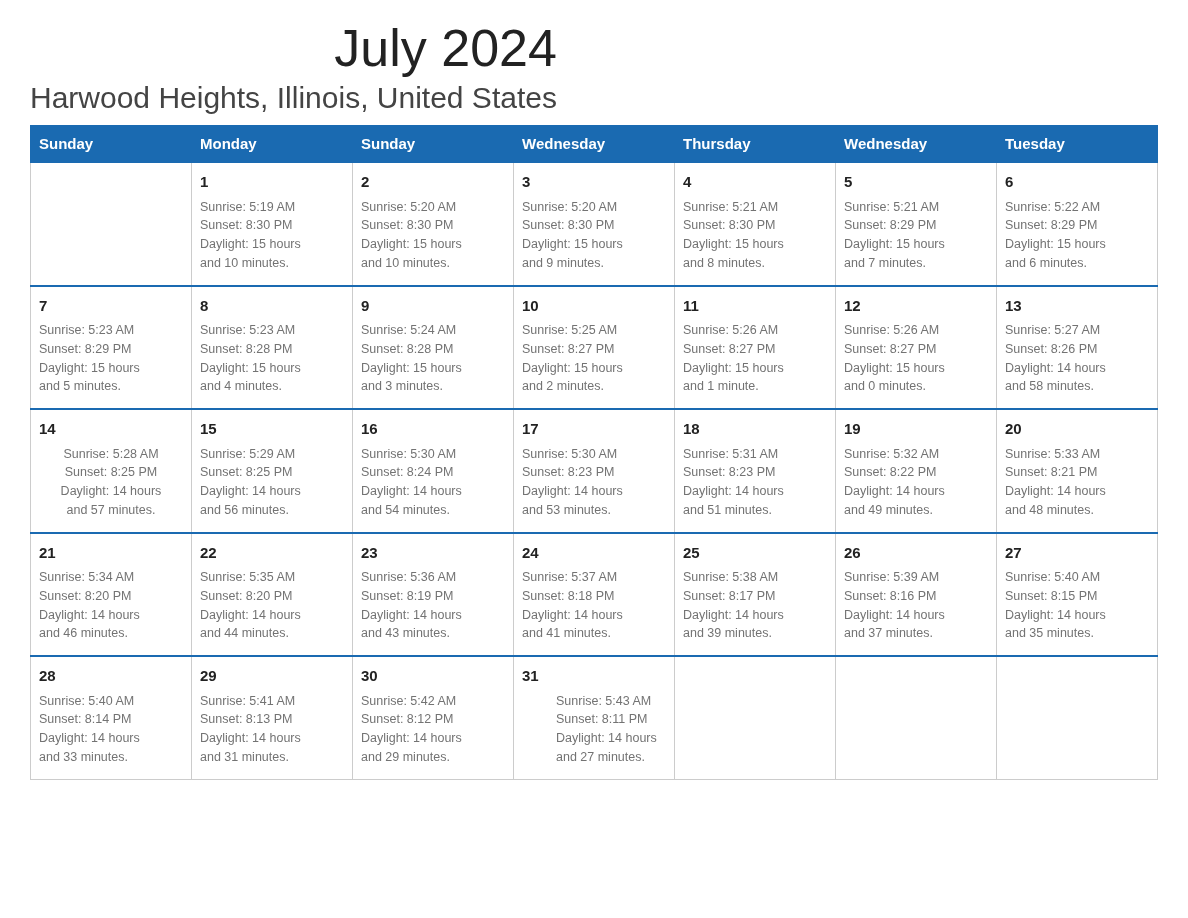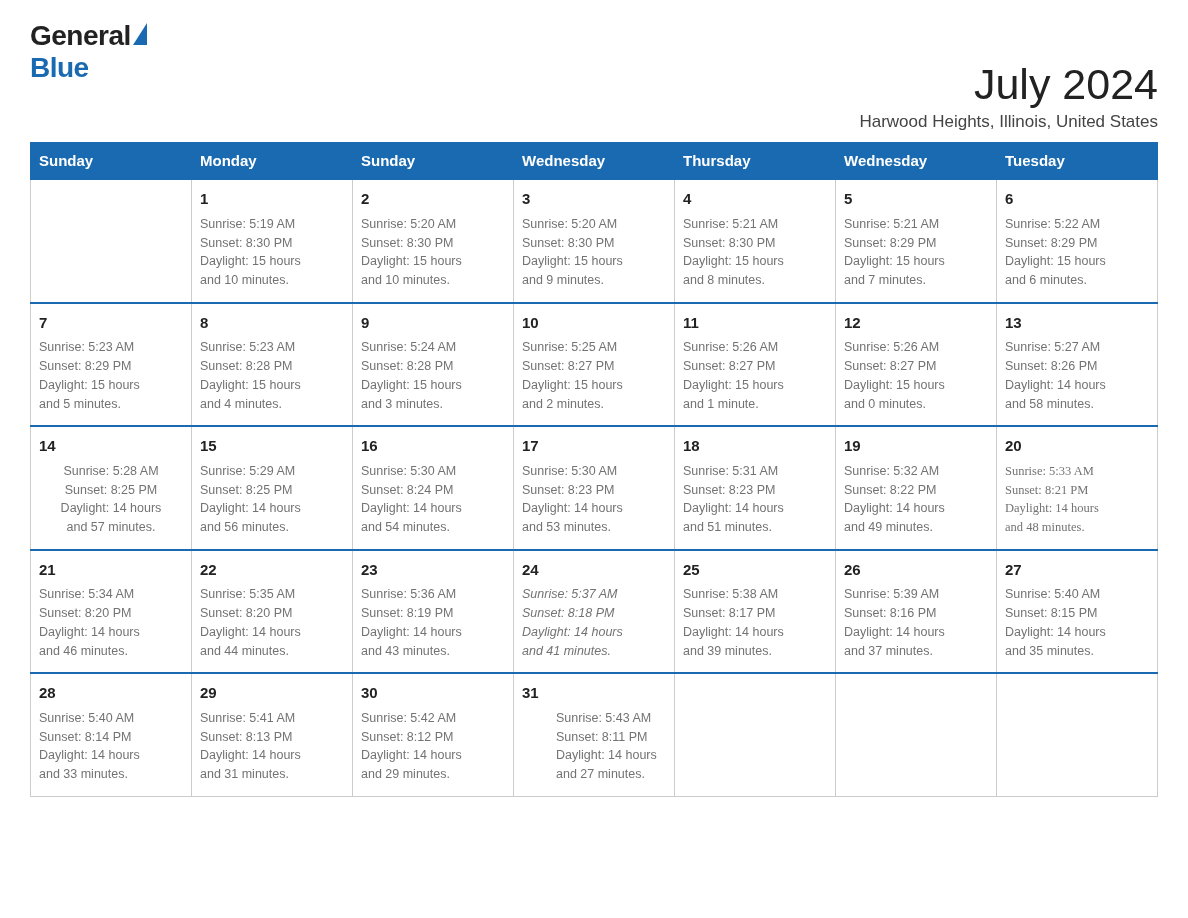--- a/index.html
+++ b/index.html
@@ -43,28 +43,27 @@
     .logo-blue-line {
       font-size: 28px;
       font-weight: bold;
       color: #1a6ab1;
       letter-spacing: -0.5px;
     }
     .title-section {
       text-align: right;
     }
     .month-title {
-      font-size: 43px;
+      font-size: 52px;
       font-weight: normal;
       color: #222;
       line-height: 1.1;
-      margin-top: 41px;
     }
     .location-title {
-      font-size: 17px;
+      font-size: 30px;
       color: #444;
       margin-top: 4px;
     }
     .calendar {
       width: 100%;
       border-collapse: collapse;
       margin-top: 10px;
     }
     .calendar th {
       background-color: #1a6ab1;
@@ -106,27 +105,20 @@
     }
     
     .calendar thead tr th {
       border-top: none;
     }
   </style>
 </head>
 <body>
 
 <div class="header">
-  <div class="logo">
-    <div class="logo-top">
-      <span class="logo-general">General</span>
-      <div class="logo-triangle"></div>
-    </div>
-    <span class="logo-blue-line">Blue</span>
-  </div>
   <div class="title-section">
     <div class="month-title">July 2024</div>
     <div class="location-title">Harwood Heights, Illinois, United States</div>
   </div>
 </div>
 
 <table class="calendar">
   <thead>
     <tr>
     <th>Sunday</th>
@@ -273,21 +265,21 @@
         </td>
         <td>
           <span class="day-num">19</span>
           <div class="day-info" style="white-space: pre-line;">Sunrise: 5:32 AM
 Sunset: 8:22 PM
 Daylight: 14 hours
 and 49 minutes.</div>
         </td>
         <td>
           <span class="day-num">20</span>
-          <div class="day-info" style="white-space: pre-line; font-family: Liberation Serif, serif;">Sunrise: 5:33 AM
+          <div class="day-info" style="white-space: pre-line;">Sunrise: 5:33 AM
 Sunset: 8:21 PM
 Daylight: 14 hours
 and 48 minutes.</div>
         </td>
       </tr>
       <tr>
         <td>
           <span class="day-num">21</span>
           <div class="day-info" style="white-space: pre-line;">Sunrise: 5:34 AM
 Sunset: 8:20 PM
@@ -303,21 +295,21 @@
         </td>
         <td>
           <span class="day-num">23</span>
           <div class="day-info" style="white-space: pre-line;">Sunrise: 5:36 AM
 Sunset: 8:19 PM
 Daylight: 14 hours
 and 43 minutes.</div>
         </td>
         <td>
           <span class="day-num">24</span>
-          <div class="day-info" style="white-space: pre-line; font-style: italic;">Sunrise: 5:37 AM
+          <div class="day-info" style="white-space: pre-line;">Sunrise: 5:37 AM
 Sunset: 8:18 PM
 Daylight: 14 hours
 and 41 minutes.</div>
         </td>
         <td>
           <span class="day-num">25</span>
           <div class="day-info" style="white-space: pre-line;">Sunrise: 5:38 AM
 Sunset: 8:17 PM
 Daylight: 14 hours
 and 39 minutes.</div>

